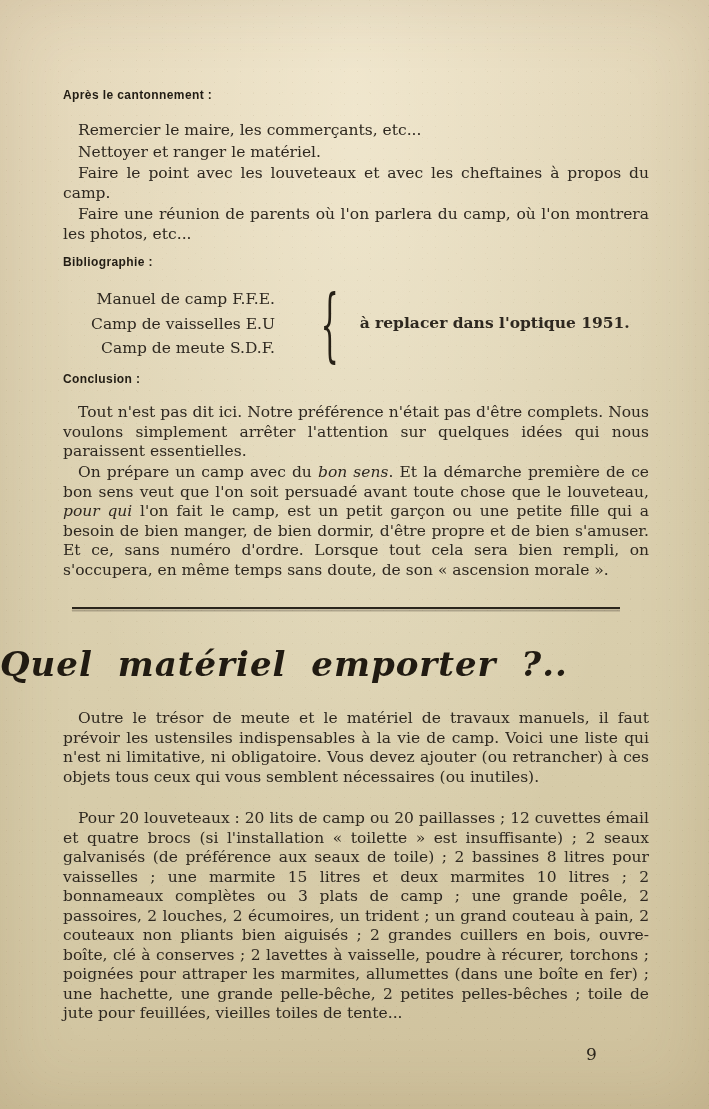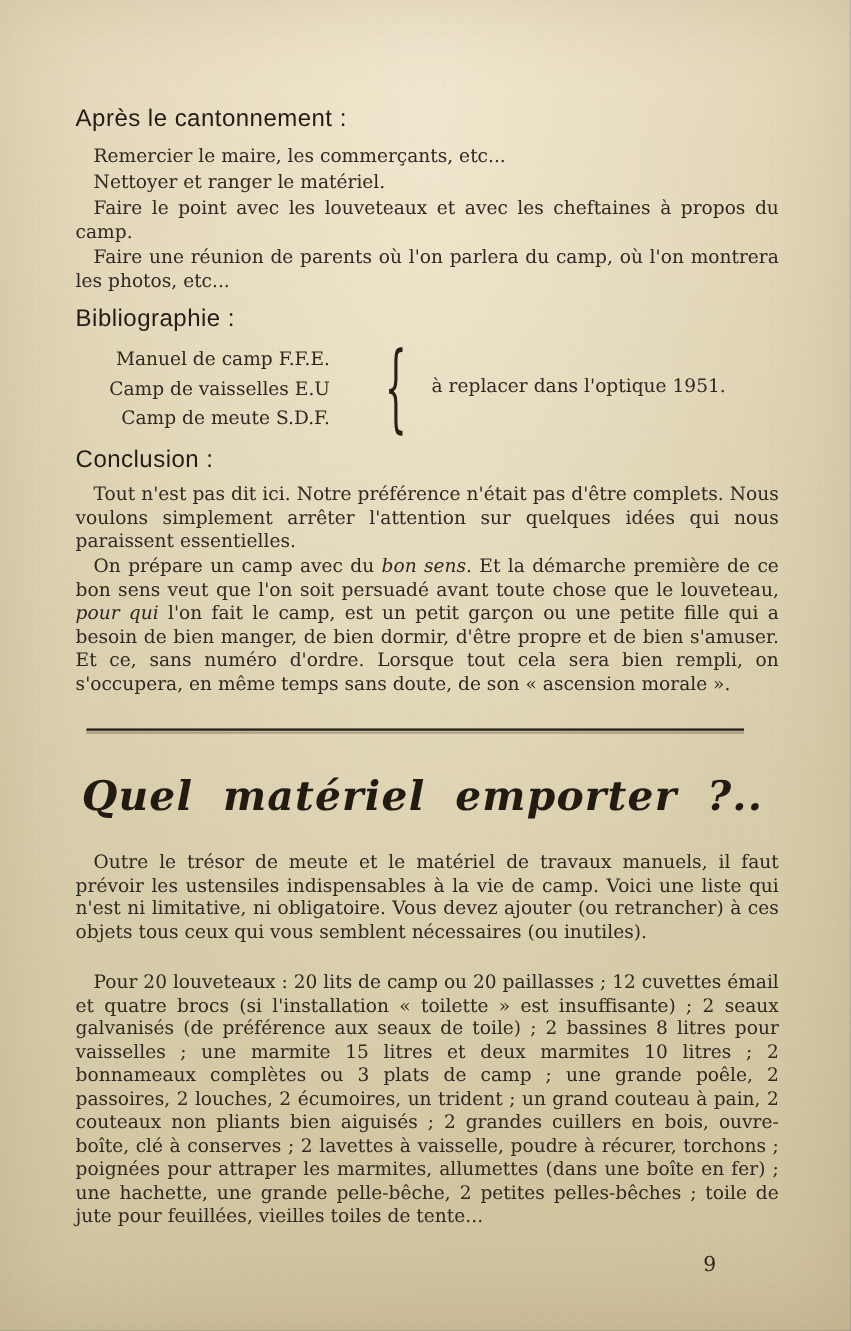--- a/index.html
+++ b/index.html
@@ -22,47 +22,46 @@
       radial-gradient(rgba(110,88,48,.14) .5px, transparent .8px),
       radial-gradient(rgba(150,120,70,.10) .5px, transparent .9px);
     background-size:13px 11px, 29px 23px;
     background-position:0 0, 7px 12px;
   }
   .abs{position:absolute;}
   .col{left:63px;width:586px;}
   h2.head{
     margin:0;
     font-family:"Liberation Sans","DejaVu Sans",sans-serif;
-    font-weight:400;font-size:20px;letter-spacing:.4px;
+    font-weight:700;font-size:12px;letter-spacing:.4px;
     color:#211c14;
   }
   p.body{
     margin:0 0 2px 0;
     font-size:15.5px;line-height:19.5px;
     text-align:justify;text-indent:15px;
     color:var(--ink,#2e2820);
   }
   .biblio-row{display:flex;align-items:center;}
   .biblio-items{width:212px;padding-left:22px;box-sizing:border-box;flex:none;}
   .biblio-items p{margin:0;font-size:15.5px;line-height:24.5px;text-align:right;text-indent:0;}
   .brace{
     flex:none;display:inline-block;
     font-family:"DejaVu Serif",serif;font-size:34px;font-weight:400;
     transform:scale(.85,2.35);transform-origin:center;
     color:#272117;margin:0 4px 0 44px;
   }
-  .biblio-note{flex:none;margin:0 0 0 14px;font-size:15.5px;text-indent:0;text-align:left;}
+  .biblio-note{flex:none;margin:0 0 0 14px;font-size:15.5px;text-indent:0;text-align:left;font-weight:bold;}
   .divider{
     left:72px;top:607px;width:548px;height:2px;
     background:#2a251c;
     box-shadow:0 2.5px 0 rgba(42,37,28,.28);
   }
   .title{
     left:0;top:644px;width:704px;margin:0;
-    text-align:center;
     font-family:"DejaVu Serif",serif;font-style:italic;font-weight:700;
     font-size:34px;letter-spacing:1px;word-spacing:12px;
     color:#211b12;
   }
   .pagenum{
     left:586px;top:1044px;
     font-size:17px;color:#2b251c;
   }
 </style>
 </head>

